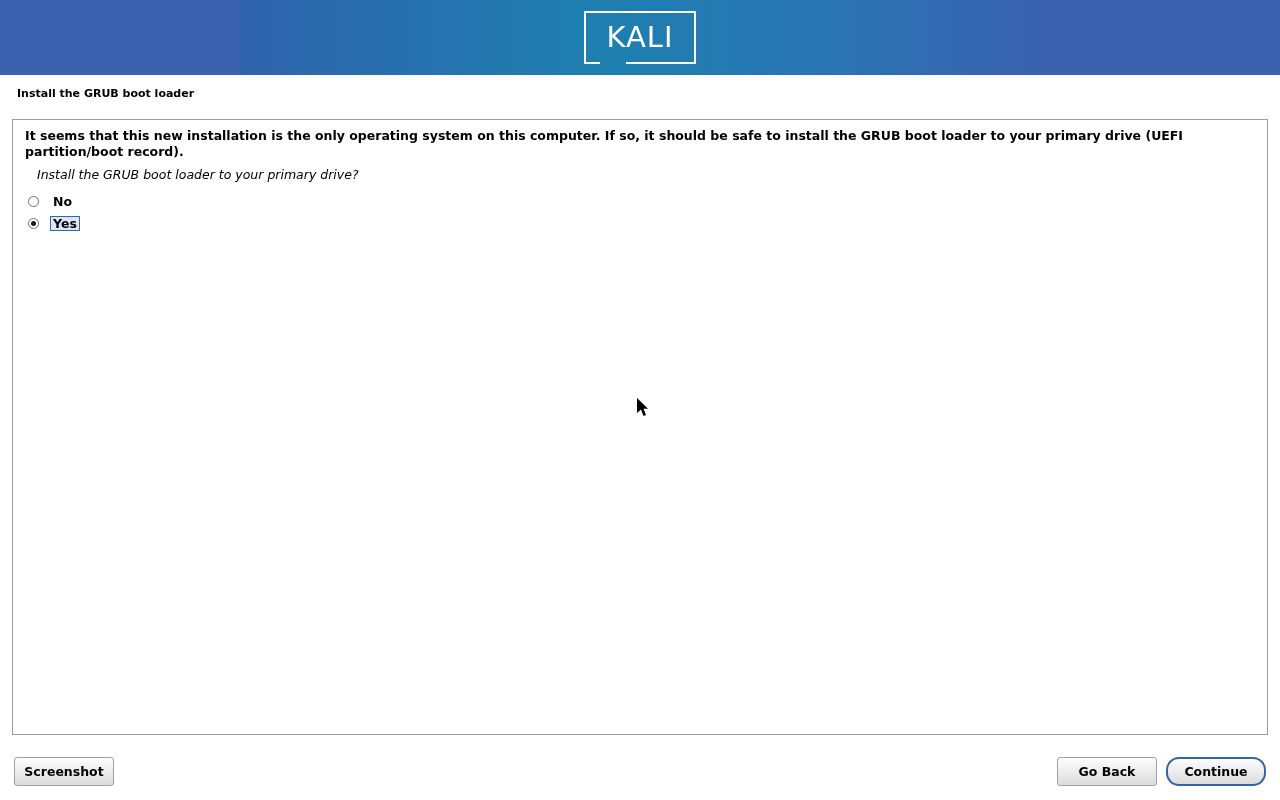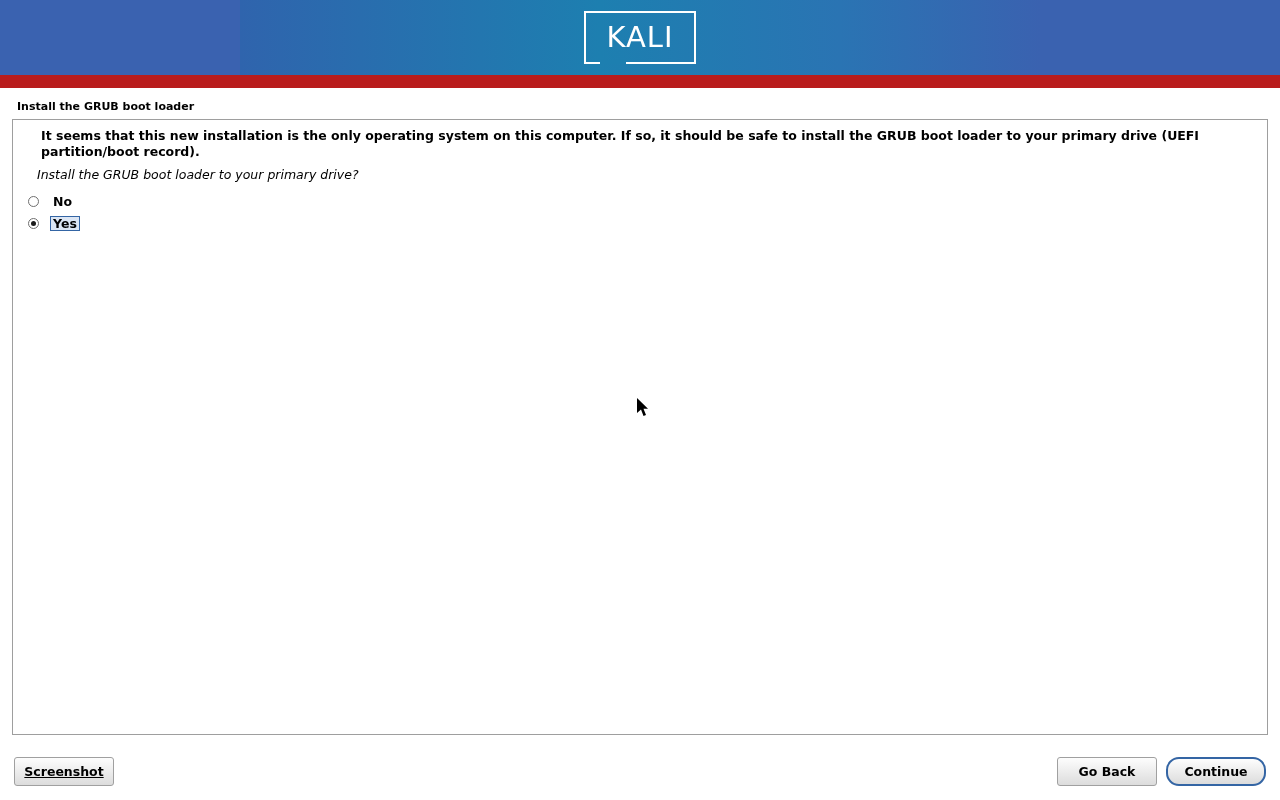--- a/index.html
+++ b/index.html
@@ -14,22 +14,22 @@
     font-size: 12px;
     color: #000000;
     overflow: hidden;
     position: relative;
   }
 
   
   .banner {
     position: relative;
     width: 1280px;
-    height: 88px;
-    background: #b91c1c;
+    height: 75px;
+    background: #14532d;
     overflow: hidden;
   }
   .banner-center {
     position: absolute;
     left: 240px;
     top: 0;
     width: 800px;
     height: 75px;
     background: linear-gradient(90deg, #2f64ad 0%, #1d7fb0 45%, #2a74b3 75%, #3a62b0 100%);
   }
@@ -94,21 +94,21 @@
     height: 616px;
     box-sizing: border-box;
     border: 1px solid #9e9e9e;
     background: #ffffff;
     padding: 8px 12px;
   }
   .para {
     font-size: 12.5px;
     font-weight: bold;
     line-height: 15.5px;
-    margin: 0 0 8px 16px;
+    margin: 0 0 8px 0;
     max-width: 1218px;
   }
   .question {
     font-size: 12.5px;
     font-style: italic;
     margin: 0 0 8px 1px;
     padding-left: 11px;
   }
   .radio-list {
     margin: 0;
@@ -181,21 +181,21 @@
     background: linear-gradient(180deg, #fdfdfd 0%, #ebebeb 55%, #dcdcdc 100%);
     font-family: "DejaVu Sans", "Liberation Sans", sans-serif;
     font-size: 12.5px;
     font-weight: bold;
     color: #000000;
     display: flex;
     align-items: center;
     justify-content: center;
     cursor: default;
   }
-  #btn-screenshot { left: 14px; top: 4px; width: 100px; text-decoration: underline; }
+  #btn-screenshot { left: 14px; top: 4px; width: 100px; }
   #btn-goback { left: 1057px; top: 4px; width: 100px; }
   #btn-continue {
     left: 1166px; top: 4px; width: 100px;
     border: 2px solid #3465a4;
     border-radius: 13px;
   }
 </style>
 </head>
 <body>
 

